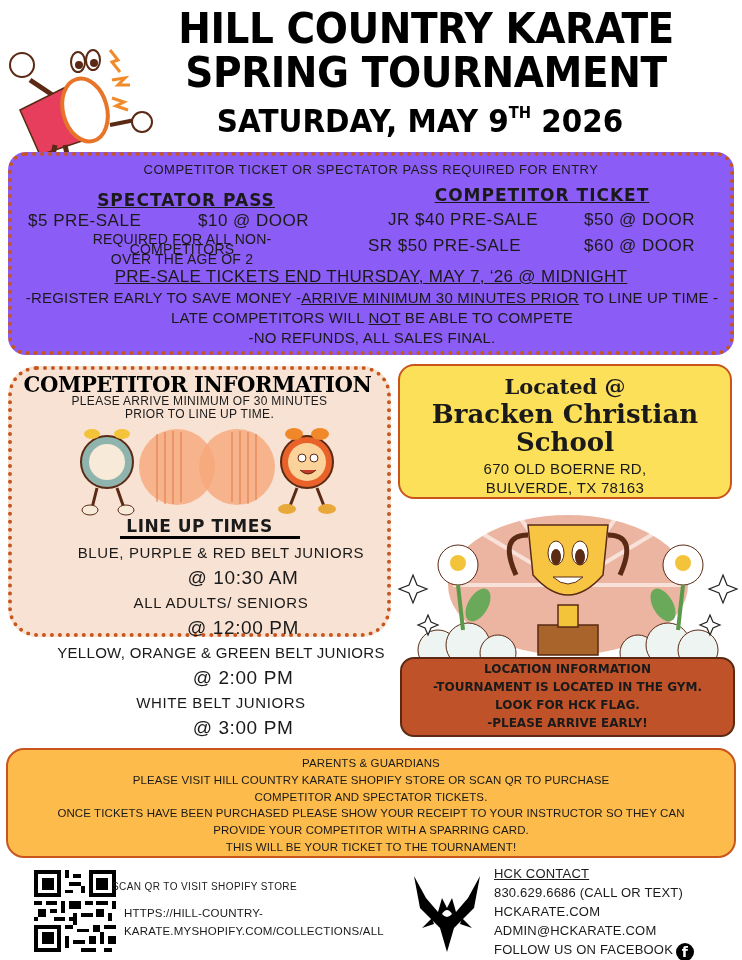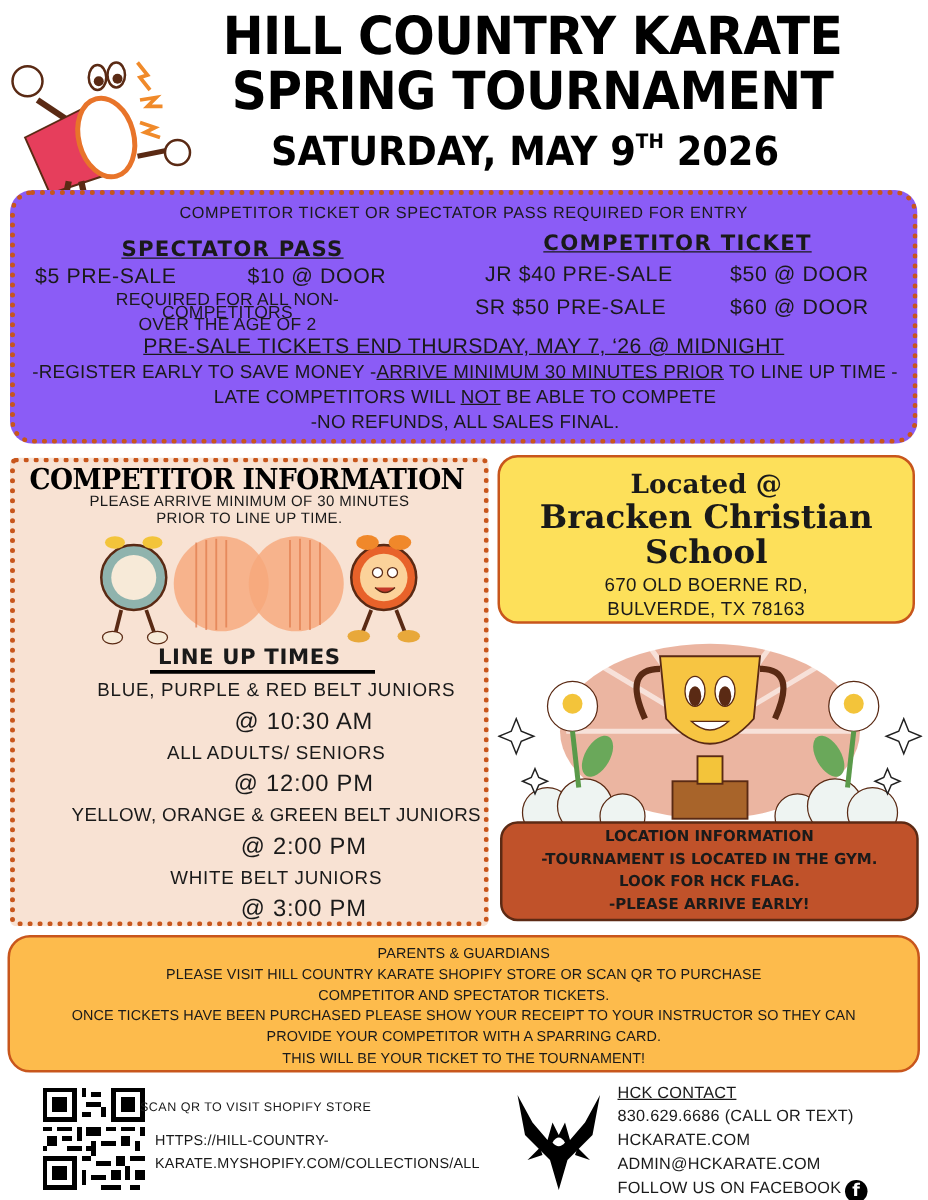--- a/index.html
+++ b/index.html
@@ -23,21 +23,21 @@
   .ticket-box { position: absolute; left: 8px; top: 152px; width: 726px; height: 203px; background: #8b5cf6; border: 4px dotted #c8561c; border-radius: 18px; }
   .req-line { position: absolute; top: 6px; left: 0; width: 100%; text-align: center; font-size: 13px; letter-spacing: 0.5px; }
   .pass-head { font-size: 17px; font-weight: bold; text-decoration: underline; letter-spacing: 1px; font-family: "DejaVu Sans", sans-serif; }
   .price { font-size: 17px; letter-spacing: 0.5px; }
   .tiny { font-size: 14px; letter-spacing: 0.2px; line-height: 10px; }
   .presale-end { font-size: 17px; text-decoration: underline; letter-spacing: 0.3px; }
   .rules { font-size: 15px; line-height: 20px; letter-spacing: 0.2px; }
   .rules u { text-decoration: underline; }
 
   
-  .comp-box { position: absolute; left: 8px; top: 366px; width: 383px; height: 375px; background: #f8e2d3; border: 4px dotted #c8561c; border-radius: 5px; }
+  .comp-box { position: absolute; left: 8px; top: 366px; width: 383px; height: 271px; background: #f8e2d3; border: 4px dotted #c8561c; border-radius: 29px; }
   .comp-title { font-family: "DejaVu Serif", serif; font-weight: 900; font-size: 23px; color: #000; letter-spacing: -0.5px; transform: scaleX(0.92); }
   .comp-sub { font-size: 12px; line-height: 13px; letter-spacing: 0.3px; }
   .lineup-head { font-size: 17px; font-weight: bold; font-family: "DejaVu Sans", sans-serif; letter-spacing: 0.5px; }
   .lineup-underline { height: 3px; background: #000; }
   .group { font-size: 15px; letter-spacing: 0.6px; }
   .time { font-size: 19px; letter-spacing: 0.6px; margin-left: 44px; }
 
   
   .loc-box { position: absolute; left: 398px; top: 364px; width: 334px; height: 135px; background: #fde05a; border: 2px solid #c8561c; border-radius: 16px; }
   .loc-at { font-family: "DejaVu Serif", serif; font-weight: bold; font-size: 21px; }
@@ -102,21 +102,21 @@
   <div class="abs center tiny" style="left:40px; top:78px; width:260px;">
     <div>REQUIRED FOR ALL NON-COMPETITORS</div>
     <div>OVER THE AGE OF 2</div>
   </div>
 
   <div class="abs center" style="left:400px; top:29px; width:260px;">
     <div class="pass-head">COMPETITOR TICKET</div>
   </div>
   <div class="abs price" style="left:376px; top:54px;">JR $40 PRE-SALE</div>
   <div class="abs price" style="left:572px; top:54px;">$50 @ DOOR</div>
-  <div class="abs price" style="left:368px; top:80px;">SR $50 PRE-SALE</div>
+  <div class="abs price" style="left:356px; top:80px;">SR $50 PRE-SALE</div>
   <div class="abs price" style="left:572px; top:80px;">$60 @ DOOR</div>
 
   <div class="abs center presale-end" style="left:0; top:111px; width:100%;">PRE-SALE TICKETS END THURSDAY, MAY 7, ‘26 @ MIDNIGHT</div>
   <div class="abs center rules" style="left:4px; top:132px; width:712px;">
     <span>-REGISTER EARLY TO SAVE MONEY -</span><u>ARRIVE MINIMUM 30 MINUTES PRIOR</u><span> TO LINE UP TIME -LATE COMPETITORS WILL </span><u>NOT</u><span> BE ABLE TO COMPETE</span>
     <div>-NO REFUNDS, ALL SALES FINAL.</div>
   </div>
 </div>
 
 <div class="comp-box">

